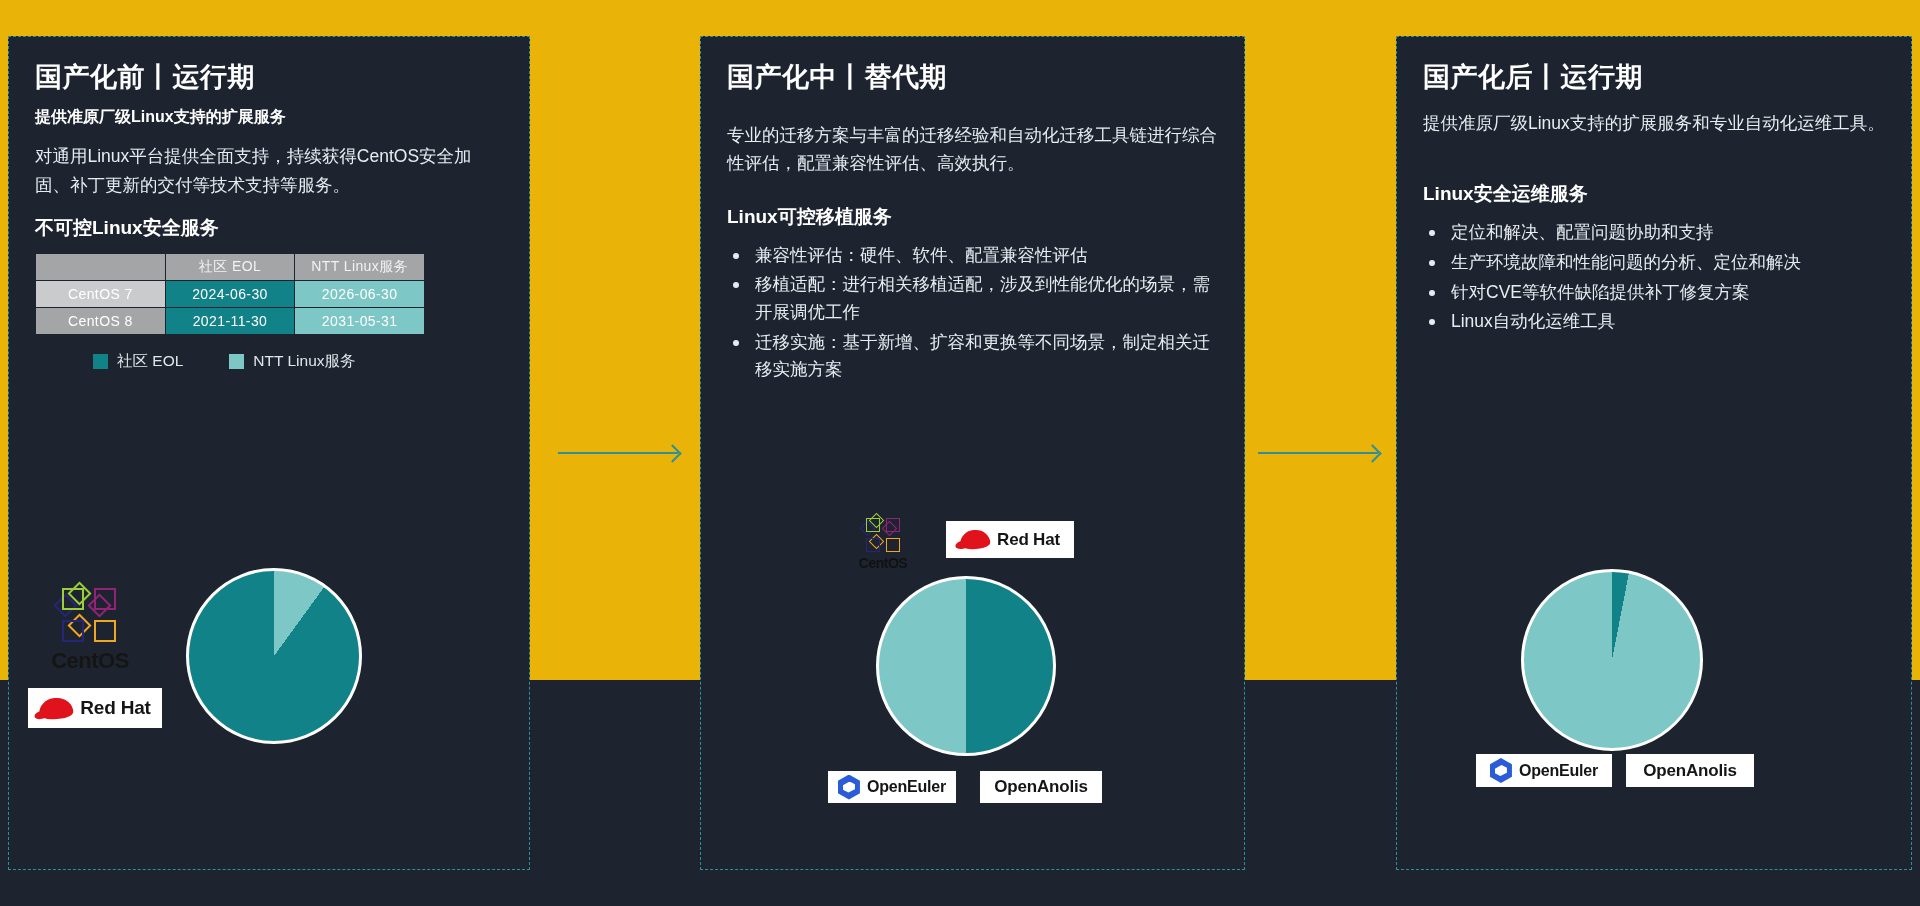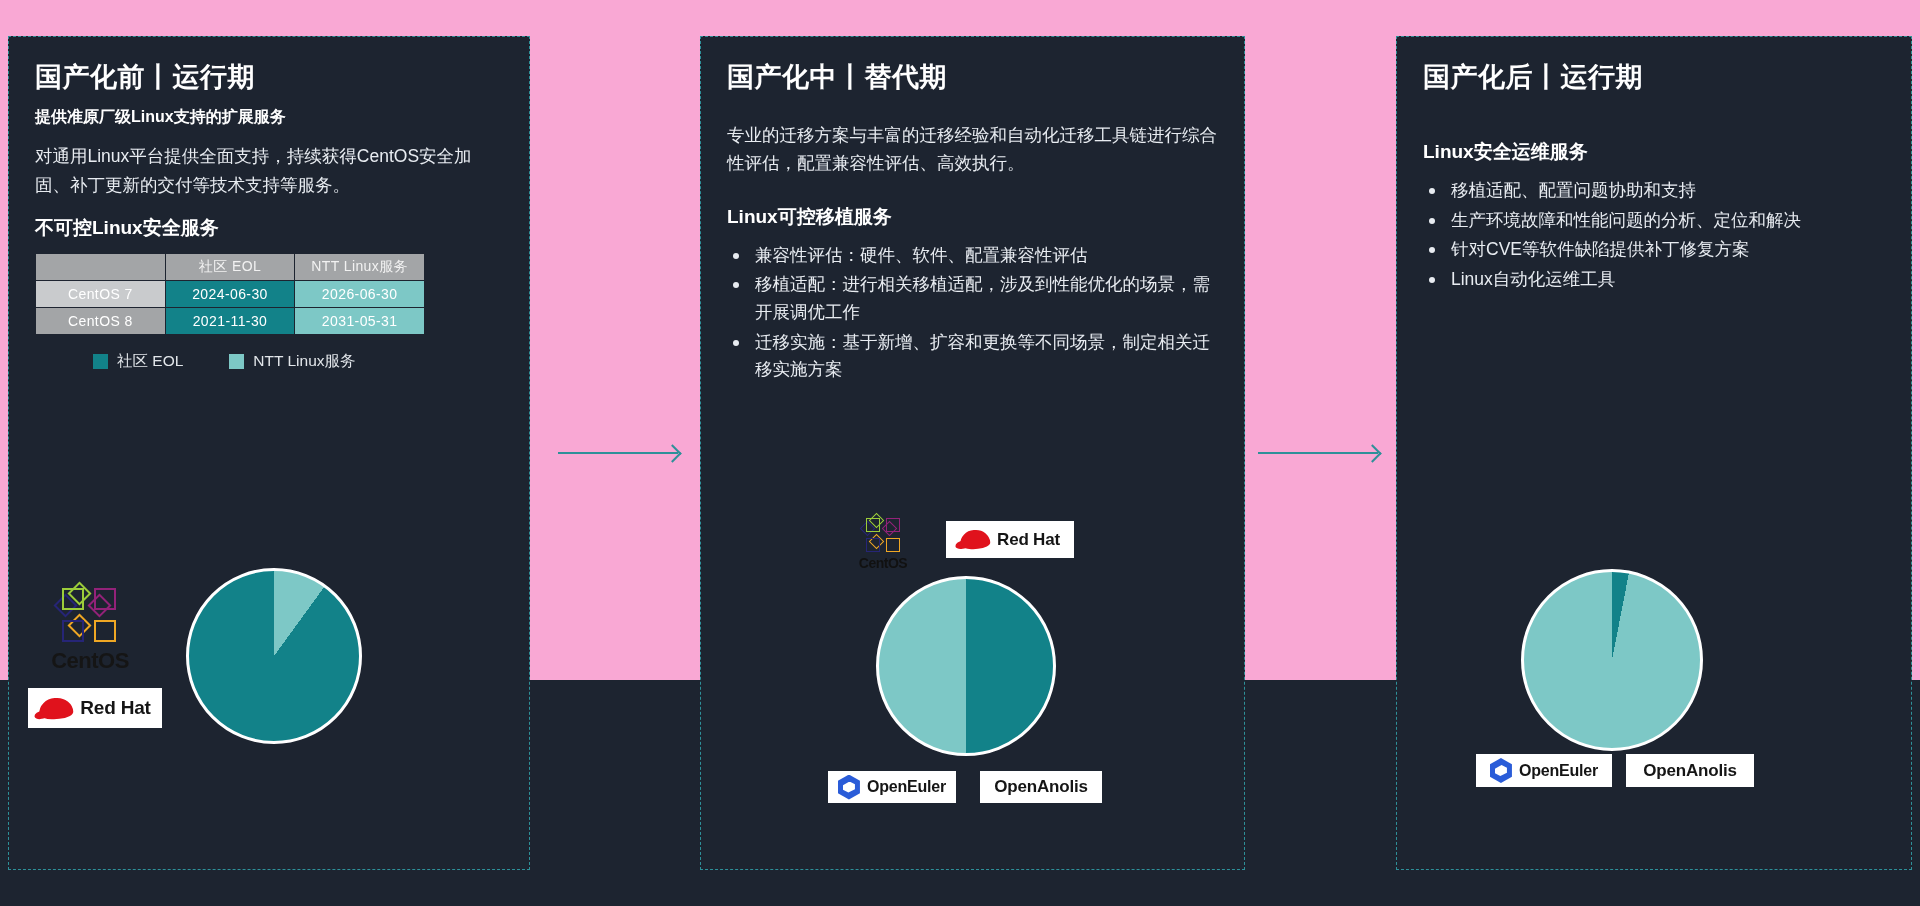--- a/index.html
+++ b/index.html
@@ -2,21 +2,21 @@
 <html><head>
 <meta charset="utf-8">
 <style>
   * { box-sizing: border-box; margin: 0; padding: 0; }
   html, body {
     width: 1920px; height: 906px;
     background: #1d2430;
     font-family: "Liberation Sans", "DejaVu Sans", sans-serif;
     overflow: hidden;
   }
-  .stage { position: relative; width: 1920px; height: 680px; background:#f9a8d4; }
+  .stage { position: relative; width: 1920px; height: 680px; background:#eab308; }
 
   
   .panel {
     position: absolute;
     top: 36px; height: 834px;
     border: 1px dashed #2e9099;
     background: #1d2430;
     padding: 22px 26px 0 26px;
   }
   #panel-1 { left: 8px;    width: 522px; }
@@ -277,23 +277,24 @@
   </div>
 
   <div class="logo-box" style="left:980px; top:771px; width:122px; height:32px;">
     <span class="logo-text" style="font-size:17px;">OpenAnolis</span>
   </div>
 
   <div class="arrow" style="left:1258px; top:452px; width:120px;"></div>
 
   <section class="panel" id="panel-3">
     <h1 class="p-title" style="margin-bottom:14px;">国产化后丨运行期</h1>
+    <p class="p-desc">提供准原厂级Linux支持的扩展服务和专业自动化运维工具。</p>
     <h3 class="p-section" style="margin-top:44px;">Linux安全运维服务</h3>
     <ul class="bullets">
-      <li>移植适配、配置问题协助和支持</li>
+      <li>定位和解决、配置问题协助和支持</li>
       <li>生产环境故障和性能问题的分析、定位和解决</li>
       <li>针对CVE等软件缺陷提供补丁修复方案</li>
       <li>Linux自动化运维工具</li>
     </ul>
   </section>
 
   <div class="pie-wrap" style="left:1521px; top:569px;">
     <div class="pie" style="width:182px;height:182px;
       background: conic-gradient(#128289 0deg 11deg, #7dc8c6 11deg 360deg);"></div>
   </div>

